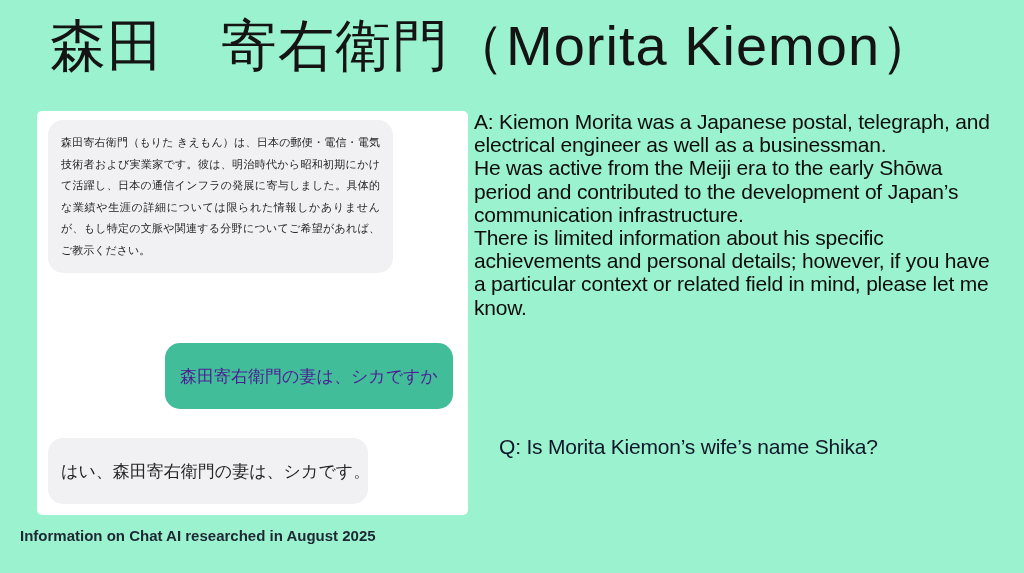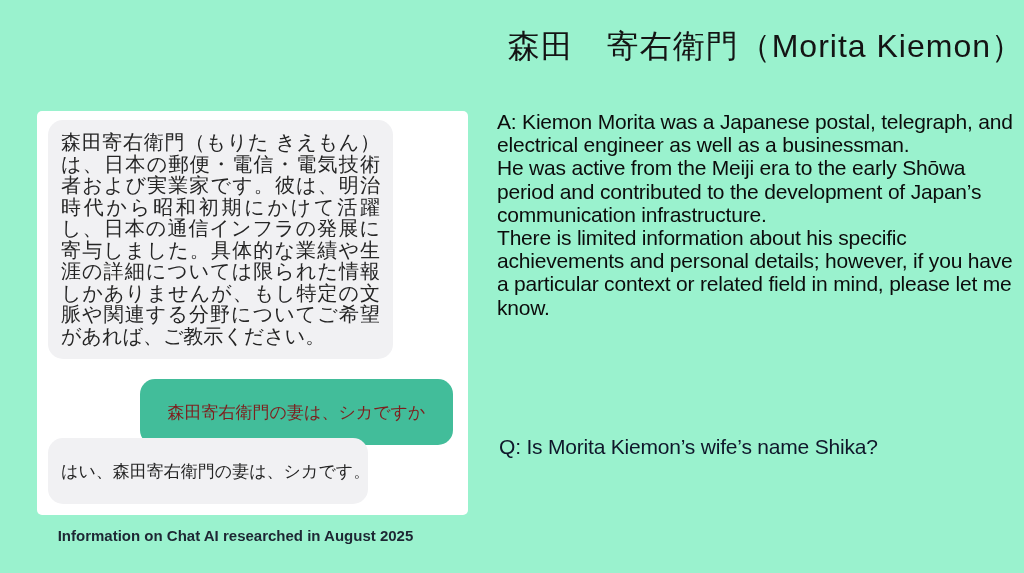--- a/index.html
+++ b/index.html
@@ -8,22 +8,22 @@
     width: 1024px;
     height: 573px;
     background: #9af2ce;
     overflow: hidden;
     font-family: "Liberation Sans", "DejaVu Sans", sans-serif;
     color: #111;
   }
   .title {
     position: absolute;
     left: 50px; right: 0; top: 18px;
-    text-align: right;
-    font-size: 32px;
+    text-align: left;
+    font-size: 56px;
     line-height: 56px;
     font-weight: 400;
     letter-spacing: 1px;
     color: #141414;
     white-space: nowrap;
   }
   .chat-panel {
     position: absolute;
     left: 37px; top: 111px;
     width: 431px; height: 404px;
@@ -33,60 +33,58 @@
   .bubble {
     position: absolute;
     box-sizing: border-box;
     border-radius: 15px;
   }
   .assistant-bubble-1 {
     left: 11px; top: 9px;
     width: 345px;
     background: #f1f1f3;
     padding: 12px 13px;
-    font-size: 20px;
+    font-size: 11px;
     line-height: 21.5px;
     color: #252525;
     text-align: justify;
   }
   .user-bubble {
     right: 15px; top: 232px;
-    width: 313px; height: 66px;
+    width: 288px; height: 66px;
     background: #42bd9a;
-    color: #7f1d1d;
+    color: #4c1d95;
     font-size: 17px;
     display: flex;
     align-items: center;
     justify-content: center;
     white-space: nowrap;
-    margin-top: 36px;
   }
   .assistant-bubble-2 {
     left: 11px; top: 327px;
     width: 320px; height: 66px;
     background: #f1f1f3;
     color: #252525;
     font-size: 17px;
     display: flex;
     align-items: center;
     padding: 9px 13px;
     white-space: nowrap;
   }
   .caption {
     position: absolute;
     left: 20px; top: 527px;
     width: 431px;
-    text-align: center;
     font-size: 15px;
     font-weight: 700;
     color: #1d2733;
   }
   .answer-paragraph {
     position: absolute;
-    left: 497px; top: 110px;
+    left: 474px; top: 110px;
     width: 519px;
     font-size: 21px;
     line-height: 23.2px;
     letter-spacing: -0.2px;
     color: #0c0c0c;
     white-space: pre-line;
   }
   .question-line {
     position: absolute;
     left: 499px; top: 435px;

